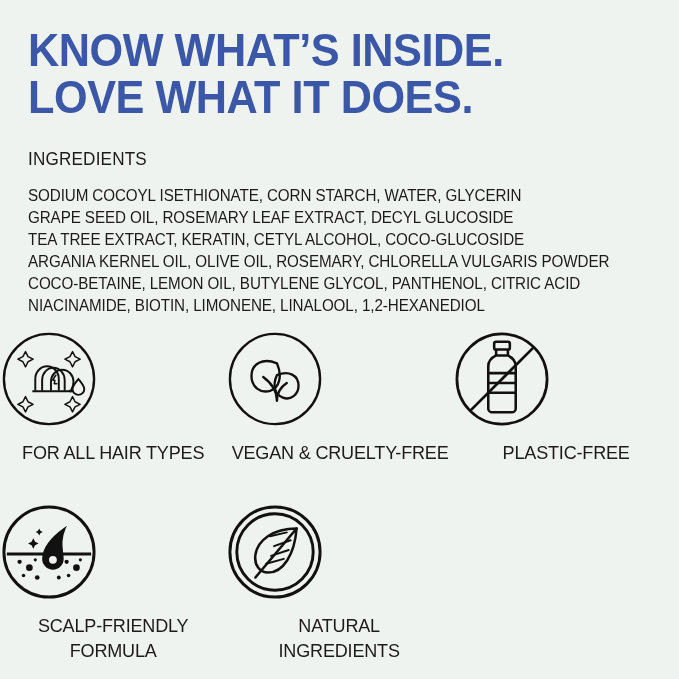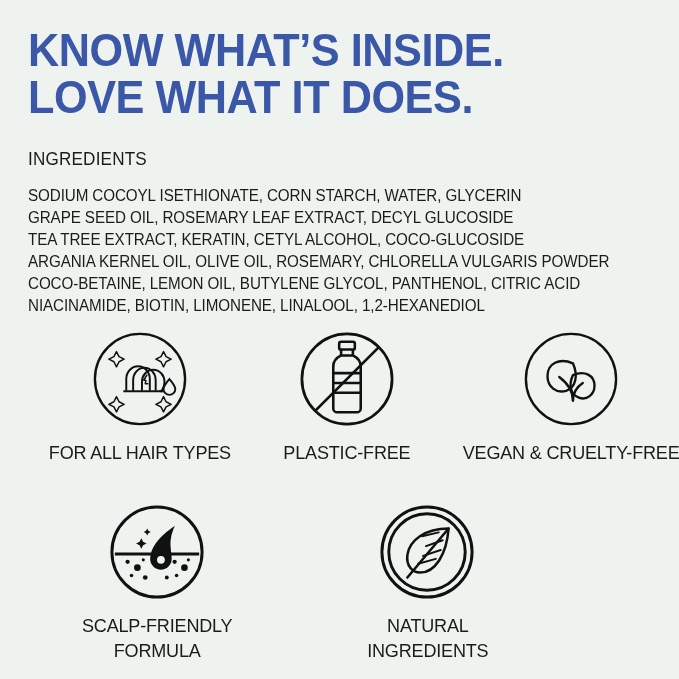--- a/index.html
+++ b/index.html
@@ -81,22 +81,20 @@
     display: flex;
     width: 679px;
   }
   .badge-row.row-2 {
     margin-top: 38px;
   }
   .badge {
     width: 226.33px;
     display: flex;
     flex-direction: column;
-    align-items: center;
-    margin-left: 44px;
   }
   .badge-icon {
     width: 98px;
     height: 98px;
     display: block;
   }
   .badge-caption {
     margin-top: 12px;
     color: #1b1b1b;
     font-size: 19px;
@@ -155,50 +153,50 @@
 
           <path d="M80 50 c3.5 4.5 6 7.2 6 10.2 a6 6 0 0 1 -12 0 c0 -3 2.5 -5.7 6 -10.2 z" fill="none" stroke="#111111" stroke-width="2"></path>
         </svg>
         <div class="badge-caption">
           <span class="cap-line">FOR ALL HAIR TYPES</span>
         </div>
       </div>
 
       <div class="badge">
         <svg class="badge-icon" viewBox="0 0 100 100">
-          <circle cx="50" cy="50" r="46" fill="none" stroke="#111111" stroke-width="2.8"></circle>
-
-          <rect x="42" y="12" width="16" height="8" rx="2" fill="none" stroke="#111111" stroke-width="2.6"></rect>
-
-          <path d="M44 20 L44 26 M56 20 L56 26" fill="none" stroke="#111111" stroke-width="2.6"></path>
-
-          <path d="M44 26 c-4 2 -8 5 -8 11 L36 80 a4 4 0 0 0 4 4 L60 84 a4 4 0 0 0 4 -4 L64 37 c0 -6 -4 -9 -8 -11 z" fill="none" stroke="#111111" stroke-width="2.6" stroke-linejoin="round"></path>
-
-          <path d="M36 44 L64 44 M36 54 L64 54 M36 64 L64 64" fill="none" stroke="#111111" stroke-width="2.6"></path>
-
-          <line x1="18" y1="82" x2="82" y2="18" stroke="#111111" stroke-width="2.8"></line>
-        </svg>
-        <div class="badge-caption">
-          <span class="cap-line">PLASTIC-FREE</span>
-        </div>
-      </div>
-
-      <div class="badge">
-        <svg class="badge-icon" viewBox="0 0 100 100">
           <circle cx="50" cy="50" r="46" fill="none" stroke="#111111" stroke-width="2.4"></circle>
 
           <path d="M52 34 c-14 -6 -26 0 -26 13 c0 11 9 18 19 15 c9 -3 13 -14 7 -28 z" fill="none" stroke="#111111" stroke-width="2.4" stroke-linejoin="round"></path>
 
           <path d="M52 46 c12 -5 22 0 22 11 c0 9 -8 15 -16 12 c-8 -3 -11 -12 -6 -23 z" fill="none" stroke="#111111" stroke-width="2.4" stroke-linejoin="round"></path>
 
           <path d="M52 72 c0 -10 -6 -18 -14 -24" fill="none" stroke="#111111" stroke-width="2.4" stroke-linecap="round"></path>
           <path d="M52 72 c0 -8 4 -14 10 -18" fill="none" stroke="#111111" stroke-width="2.4" stroke-linecap="round"></path>
         </svg>
         <div class="badge-caption">
           <span class="cap-line">VEGAN &amp; CRUELTY-FREE</span>
+        </div>
+      </div>
+
+      <div class="badge">
+        <svg class="badge-icon" viewBox="0 0 100 100">
+          <circle cx="50" cy="50" r="46" fill="none" stroke="#111111" stroke-width="2.8"></circle>
+
+          <rect x="42" y="12" width="16" height="8" rx="2" fill="none" stroke="#111111" stroke-width="2.6"></rect>
+
+          <path d="M44 20 L44 26 M56 20 L56 26" fill="none" stroke="#111111" stroke-width="2.6"></path>
+
+          <path d="M44 26 c-4 2 -8 5 -8 11 L36 80 a4 4 0 0 0 4 4 L60 84 a4 4 0 0 0 4 -4 L64 37 c0 -6 -4 -9 -8 -11 z" fill="none" stroke="#111111" stroke-width="2.6" stroke-linejoin="round"></path>
+
+          <path d="M36 44 L64 44 M36 54 L64 54 M36 64 L64 64" fill="none" stroke="#111111" stroke-width="2.6"></path>
+
+          <line x1="18" y1="82" x2="82" y2="18" stroke="#111111" stroke-width="2.8"></line>
+        </svg>
+        <div class="badge-caption">
+          <span class="cap-line">PLASTIC-FREE</span>
         </div>
       </div>
 
     </div>
 
     <div class="badge-row row-2">
 
       <div class="badge">
         <svg class="badge-icon" viewBox="0 0 100 100">
           <circle cx="50" cy="50" r="46" fill="none" stroke="#111111" stroke-width="3"></circle>

